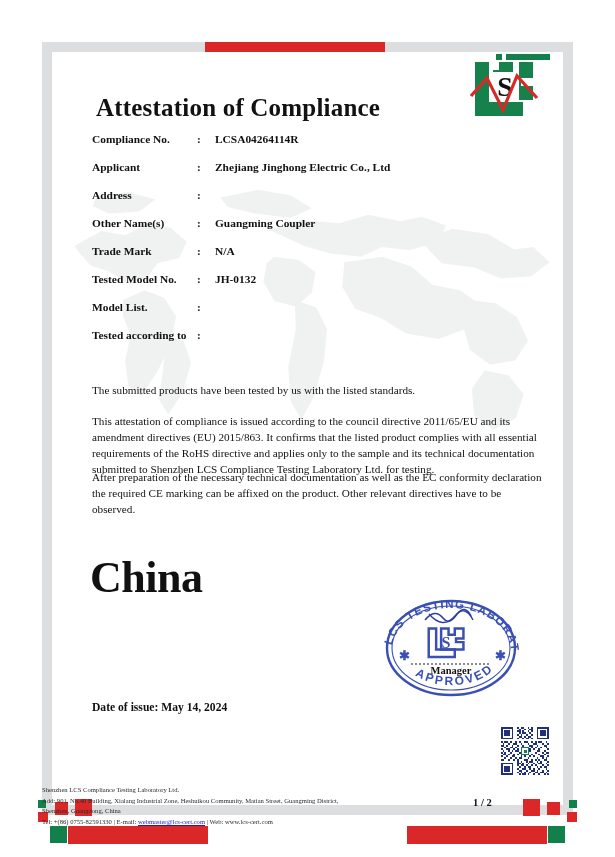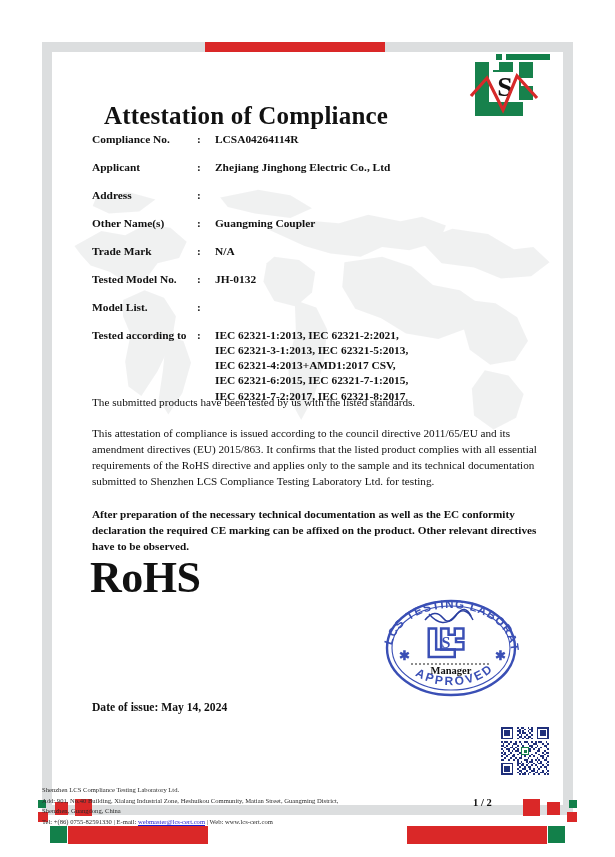--- a/index.html
+++ b/index.html
@@ -31,37 +31,37 @@
     opacity:.5;pointer-events:none;overflow:hidden;
   }
   .watermark svg{position:absolute;left:-10px;top:110px;width:540px;height:330px;}
 
   
   .content{position:absolute;left:52px;top:52px;width:511px;height:753px;}
 
   .logo{position:absolute;right:24px;top:6px;width:70px;height:62px;}
 
   h1.title{
-    position:absolute;left:40px;top:38px;margin:12px;
+    position:absolute;left:40px;top:38px;margin:4px;
     font-size:25px;font-weight:bold;letter-spacing:.2px;
     font-family:"Liberation Serif", serif;color:#111;
   }
 
   .fields{position:absolute;left:40px;top:80px;width:450px;}
   .frow{display:flex;margin-bottom:13px;font-size:11.4px;font-weight:bold;color:#111;line-height:1.32;}
   .flabel{width:105px;flex:0 0 105px;}
   .fcolon{width:18px;flex:0 0 18px;}
   .fval{flex:1;}
   .frow.tall{margin-bottom:1px;}
   .std-line{display:block;}
   .para{
     font-size:11.2px;line-height:1.42;color:#111;
     font-family:"Liberation Serif", serif;
   }
-  .body-block{position:absolute;left:40px;width:452px;margin-top:12px;}
+  .body-block{position:absolute;left:40px;width:452px;}
 
   .rohs{
     position:absolute;left:38px;top:500px;
     font-size:44px;font-weight:bold;letter-spacing:-.5px;color:#111;
     font-family:"Liberation Serif", serif;
   }
 
   .date{
     position:absolute;left:40px;top:601px;
     font-size:11.6px;font-weight:bold;color:#111;margin-top:48px;
@@ -185,43 +185,36 @@
       </div>
 
       <div class="frow">
         <div class="flabel">Model List.</div>
         <div class="fcolon">:</div>
       </div>
 
       <div class="frow tall">
         <div class="flabel">Tested according to</div>
         <div class="fcolon">:</div>
-        <div class="fval">
-          <span class="std-line">IEC 62321-1:2013, IEC 62321-2:2021,</span>
-          <span class="std-line">IEC 62321-3-1:2013, IEC 62321-5:2013,</span>
-          <span class="std-line">IEC 62321-4:2013+AMD1:2017 CSV,</span>
-          <span class="std-line">IEC 62321-6:2015, IEC 62321-7-1:2015,</span>
-          <span class="std-line">IEC 62321-7-2:2017, IEC 62321-8:2017</span>
-        </div>
       </div>
     </div>
 
     <div class="body-block" style="top:331px;">
       <div class="para">The submitted products have been tested by us with the listed standards.</div>
     </div>
 
     <div class="body-block" style="top:362px;">
       <div class="para">This attestation of compliance is issued according to the council directive 2011/65/EU and its amendment directives (EU) 2015/863. It confirms that the listed product complies with all essential requirements of the RoHS directive and applies only to the sample and its technical documentation submitted to Shenzhen LCS Compliance Testing Laboratory Ltd. for testing.</div>
     </div>
 
-    <div class="body-block" style="top:443px;font-weight:bold;">
+    <div class="body-block" style="top:418px;">
       <div class="para">After preparation of the necessary technical documentation as well as the EC conformity declaration the required CE marking can be affixed on the product. Other relevant directives have to be observed.</div>
     </div>
 
-    <div class="rohs">RoHS</div>
+    <div class="rohs">China</div>
 
     <div class="date">Date of issue: May 14, 2024</div>
 
     <div class="seal">
       <svg viewBox="0 0 148 108" xmlns="http://www.w3.org/2000/svg">
         <defs>
           <path id="arcTop" d="M14,58 A60,44 0 0 1 134,58"></path>
           <path id="arcBottom" d="M22,62 A54,40 0 0 0 126,62"></path>
         </defs>
         <ellipse cx="74" cy="54" rx="64" ry="47" fill="none" stroke="#3a4fb5" stroke-width="2.4"></ellipse>

